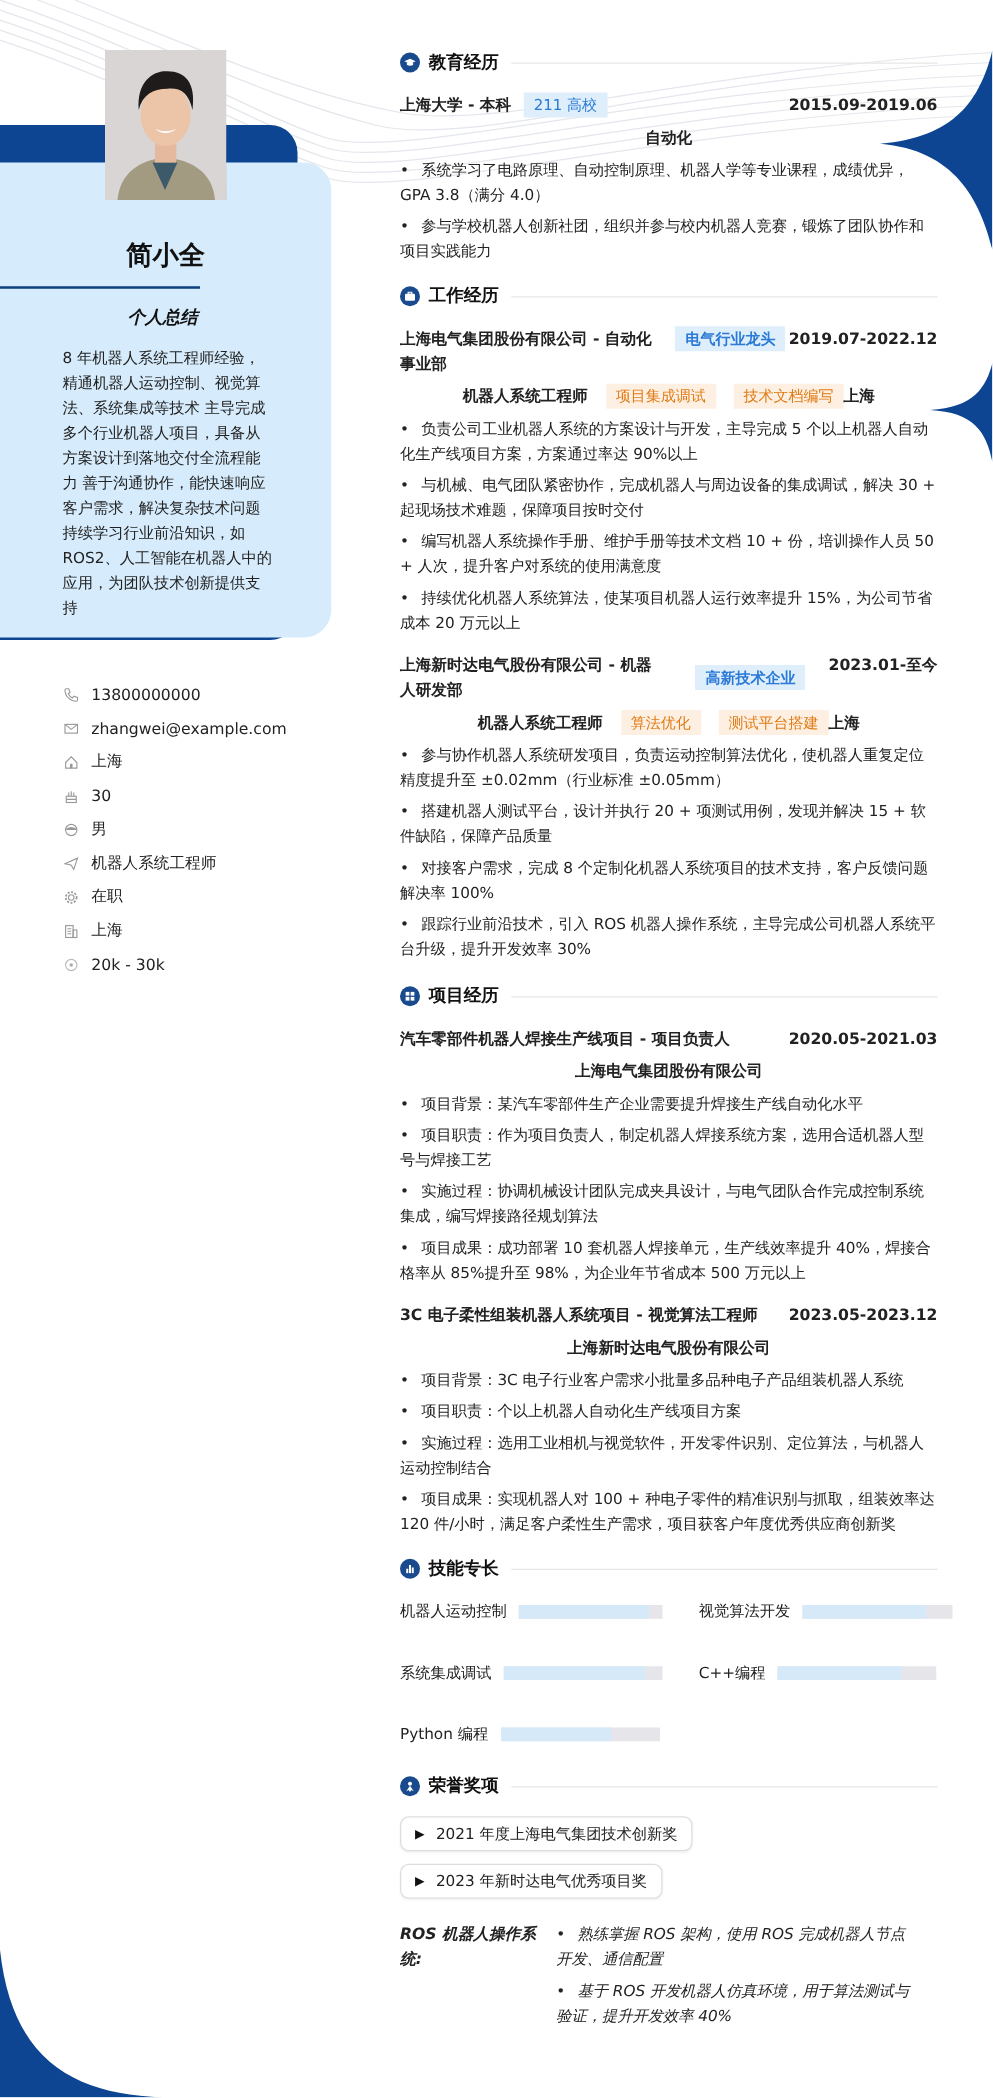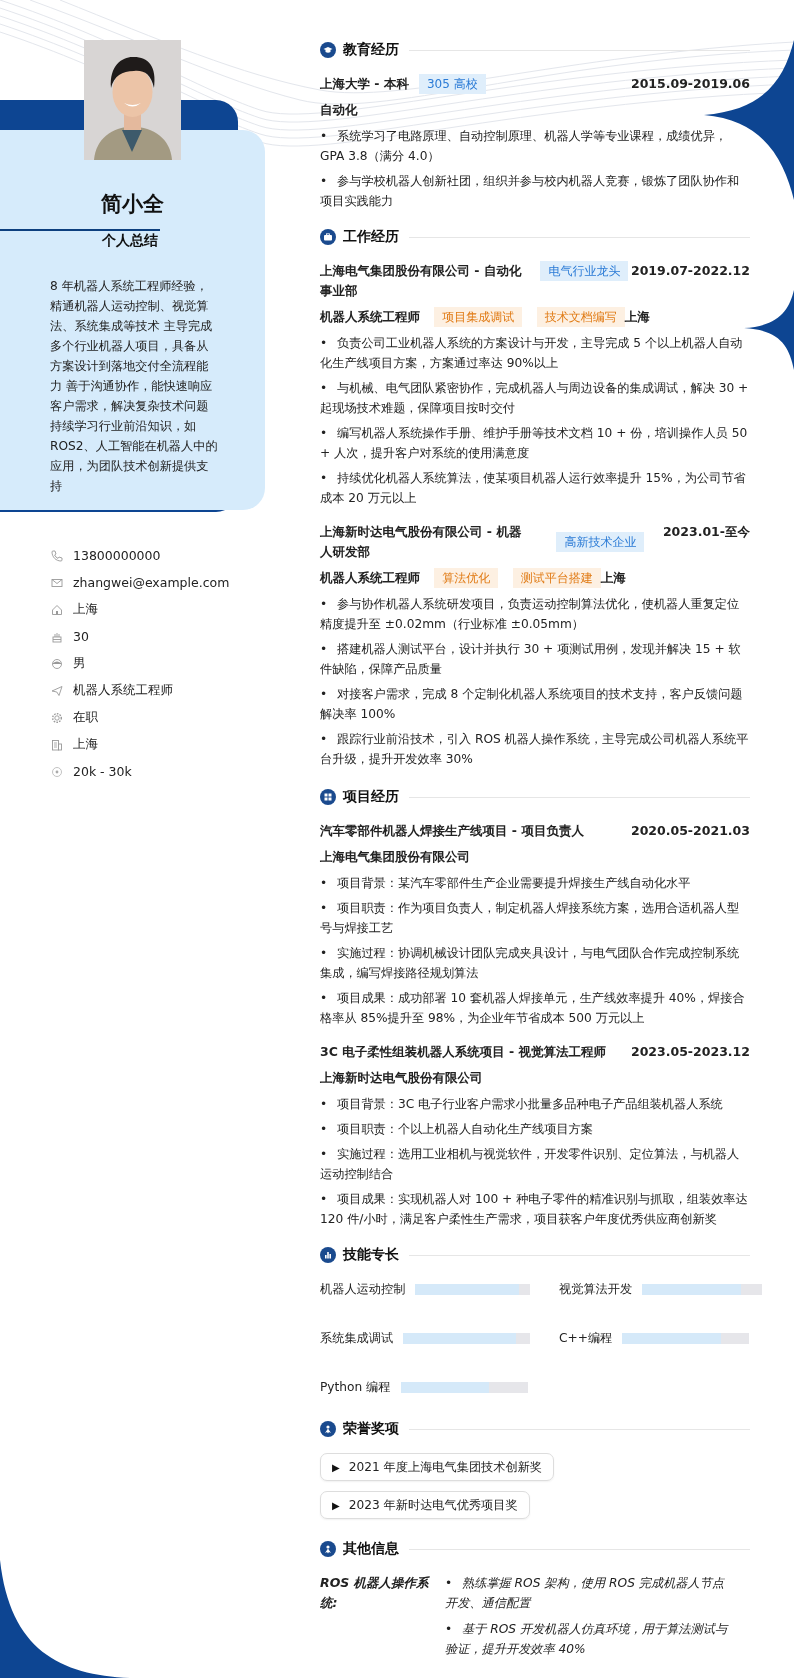--- a/index.html
+++ b/index.html
@@ -13,21 +13,21 @@
   .deco-bottom-left { position: absolute; left: 0; top: 1560px; width: 130px; height: 118px; }
 
   
   .sidebar { position: absolute; left: 0; top: 0; width: 265px; height: 1174px; }
   .side-band { position: absolute; left: 0; top: 100px; width: 238px; height: 412px; background: #0d4592; border-radius: 0 22px 22px 0; }
   .side-card { position: absolute; left: 0; top: 130px; width: 265px; height: 380px; background: #d6ebfb; border-radius: 0 22px 22px 0; }
   .photo { position: absolute; left: 84px; top: 40px; width: 97px; height: 120px; background: linear-gradient(180deg,#d9d6d5 0%,#cfcbc9 55%,#a89d86 100%); overflow: hidden; }
   .photo svg { width: 100%; height: 100%; display: block; }
   .name { position: absolute; left: 0; top: 190px; width: 265px; text-align: center; font-size: 21px; font-weight: bold; color: #111; }
   .name-rule { position: absolute; left: 0; top: 229px; width: 160px; height: 2px; background: #0d3f7e; }
-  .summary-title { position: absolute; left: 0; top: 232px; width: 260px; text-align: center; font-size: 14px; font-weight: bold; color: #111; }
+  .summary-title { position: absolute; left: 0; top: 245px; width: 260px; text-align: center; font-size: 14px; font-weight: bold; color: #111; font-style: italic; }
   .summary-text { position: absolute; left: 50px; top: 276px; width: 170px; font-size: 12.2px; line-height: 20px; color: #222; }
 
   .contacts { position: absolute; left: 50px; top: 542px; width: 210px; list-style: none; }
   .contacts li { height: 27px; display: flex; align-items: center; font-size: 12.5px; color: #222; }
   .contacts .ci { width: 14px; height: 14px; margin-right: 9px; color: #999; display: inline-flex; align-items: center; justify-content: center; }
   .contacts .ci svg { width: 12px; height: 12px; }
 
   
   .main { position: absolute; left: 320px; top: 38px; width: 430px; }
   .section { margin-bottom: 0; }
@@ -36,29 +36,29 @@
   .sec-icon svg { width: 10px; height: 10px; }
   .sec-title { font-size: 14px; font-weight: bold; color: #111; white-space: nowrap; }
   .sec-line { flex: 1; height: 1px; background: #e6e6e6; margin-left: 10px; }
 
   .item-head { display: flex; justify-content: space-between; align-items: flex-start; font-weight: bold; font-size: 12.5px; line-height: 20px; margin-bottom: 6px; }
   .item-head .left { display: flex; align-items: flex-start; }
   .item-head .title { font-weight: bold; }
   .item-head .date { font-weight: bold; white-space: nowrap; }
   .badge-blue { display: inline-block; background: #dfeefb; color: #2b7bd6; font-weight: normal; font-size: 12px; padding: 0 8px; margin-left: 10px; line-height: 20px; }
   .badge-orange { display: inline-block; background: #fdf0e2; color: #e07a14; font-weight: normal; font-size: 12px; padding: 0 8px; margin-left: 10px; line-height: 20px; }
-  .sub-head { display: flex; justify-content: flex-start; font-weight: bold; font-size: 12.5px; line-height: 20px; margin-bottom: 6px; }
+  .sub-head { display: flex; justify-content: center; font-weight: bold; font-size: 12.5px; line-height: 20px; margin-bottom: 6px; }
   .bullets { list-style: none; margin-bottom: 12px; }
   .bullets li { font-size: 12.2px; line-height: 20px; color: #222; margin-bottom: 5px; }
   .bullets li::before { content: "•"; display: inline-block; width: 17px; color: #222; }
 
   .co-wrap { display: flex; justify-content: space-between; align-items: flex-start; margin-bottom: 6px; font-weight: bold; line-height: 20px; }
   .co-name { width: 210px; font-weight: bold; }
   .co-badge { width: 90px; margin-left: 10px; }
-  .co-badge span { display: inline-block; background: #dfeefb; color: #2b7bd6; font-weight: normal; font-size: 12px; padding: 0 8px; line-height: 20px; }
+  .co-badge span { display: inline-block; background: #dfeefb; color: #2b7bd6; font-weight: bold; font-size: 12px; padding: 0 8px; line-height: 20px; }
   .co-date { white-space: nowrap; font-weight: bold; }
 
   .skills { display: grid; grid-template-columns: 210px 205px; column-gap: 15px; row-gap: 12px; margin-bottom: 20px; gap: 29px; }
   .skill { display: flex; align-items: center; height: 20px; }
   .skill-label { font-size: 12.2px; white-space: nowrap; margin-right: 10px; }
   .skill-bar { height: 11px; width: 120px; background: #e6e6ea; position: relative; }
   .skill-fill { position: absolute; left: 0; top: 0; bottom: 0; background: #d5e9f9; }
 
   .award { display: inline-flex; align-items: center; border: 1px solid #dddddd; border-radius: 7px; padding: 0 11px; height: 28px; margin-bottom: 10px; font-size: 12.2px; box-shadow: 0 1px 2px rgba(0,0,0,0.06); }
   .award .tri { font-size: 10px; margin-right: 9px; color: #111; }
@@ -209,21 +209,21 @@
             <path d="M0.5 4 L5 2 L9.5 4 L5 6 Z" fill="#fff"></path>
             <path d="M2.5 5 L2.5 7 Q5 8.3 7.5 7 L7.5 5" fill="#fff"></path>
           </svg>
         </span>
       <span class="sec-title">教育经历</span>
       <span class="sec-line"></span>
     </div>
     <div class="item-head">
       <span class="left">
         <span class="title">上海大学 - 本科</span>
-        <span class="badge-blue">305 高校</span>
+        <span class="badge-blue">211 高校</span>
       </span>
       <span class="date">2015.09-2019.06</span>
     </div>
     <div class="sub-head">
         <span>自动化</span>
       </div>
     <ul class="bullets">
       <li>系统学习了电路原理、自动控制原理、机器人学等专业课程，成绩优异，GPA 3.8（满分 4.0）</li>
       <li>参与学校机器人创新社团，组织并参与校内机器人竞赛，锻炼了团队协作和项目实践能力</li>
     </ul>
@@ -269,21 +269,21 @@
     <div class="sub-head">
       <span class="left">
         <span>机器人系统工程师</span>
         <span class="badge-orange">算法优化</span>
         <span class="badge-orange">测试平台搭建</span>
       </span>
       <span>上海</span>
     </div>
     <ul class="bullets">
       <li>参与协作机器人系统研发项目，负责运动控制算法优化，使机器人重复定位精度提升至 ±0.02mm（行业标准 ±0.05mm）</li>
-      <li>搭建机器人测试平台，设计并执行 30 + 项测试用例，发现并解决 15 + 软件缺陷，保障产品质量</li>
+      <li>搭建机器人测试平台，设计并执行 20 + 项测试用例，发现并解决 15 + 软件缺陷，保障产品质量</li>
       <li>对接客户需求，完成 8 个定制化机器人系统项目的技术支持，客户反馈问题解决率 100%</li>
       <li>跟踪行业前沿技术，引入 ROS 机器人操作系统，主导完成公司机器人系统平台升级，提升开发效率 30%</li>
     </ul>
   </section>
 
   <section class="section" style="margin-bottom:14px;">
     <div class="sec-head">
       <span class="sec-icon">
           <svg viewBox="0 0 10 10">
             <rect x="1.5" y="1.5" width="3" height="3" fill="#fff"></rect>
@@ -388,30 +388,20 @@
         <span>2021 年度上海电气集团技术创新奖</span>
       </div>
       <div class="award">
         <span class="tri">▶</span>
         <span>2023 年新时达电气优秀项目奖</span>
       </div>
     </div>
   </section>
 
   <section class="section">
-    <div class="sec-head">
-      <span class="sec-icon">
-          <svg viewBox="0 0 10 10">
-            <circle cx="5" cy="3" r="1.6" fill="#fff"></circle>
-            <path d="M5 4.6 L2 9 L4 8 L5 9.5 L6 8 L8 9 Z" fill="#fff"></path>
-          </svg>
-        </span>
-      <span class="sec-title">其他信息</span>
-      <span class="sec-line"></span>
-    </div>
     <div class="other-row">
       <span class="other-label">ROS 机器人操作系统:</span>
       <ul class="other-list">
         <li>熟练掌握 ROS 架构，使用 ROS 完成机器人节点开发、通信配置</li>
         <li>基于 ROS 开发机器人仿真环境，用于算法测试与验证，提升开发效率 40%</li>
       </ul>
     </div>
   </section>
 </main>
 

